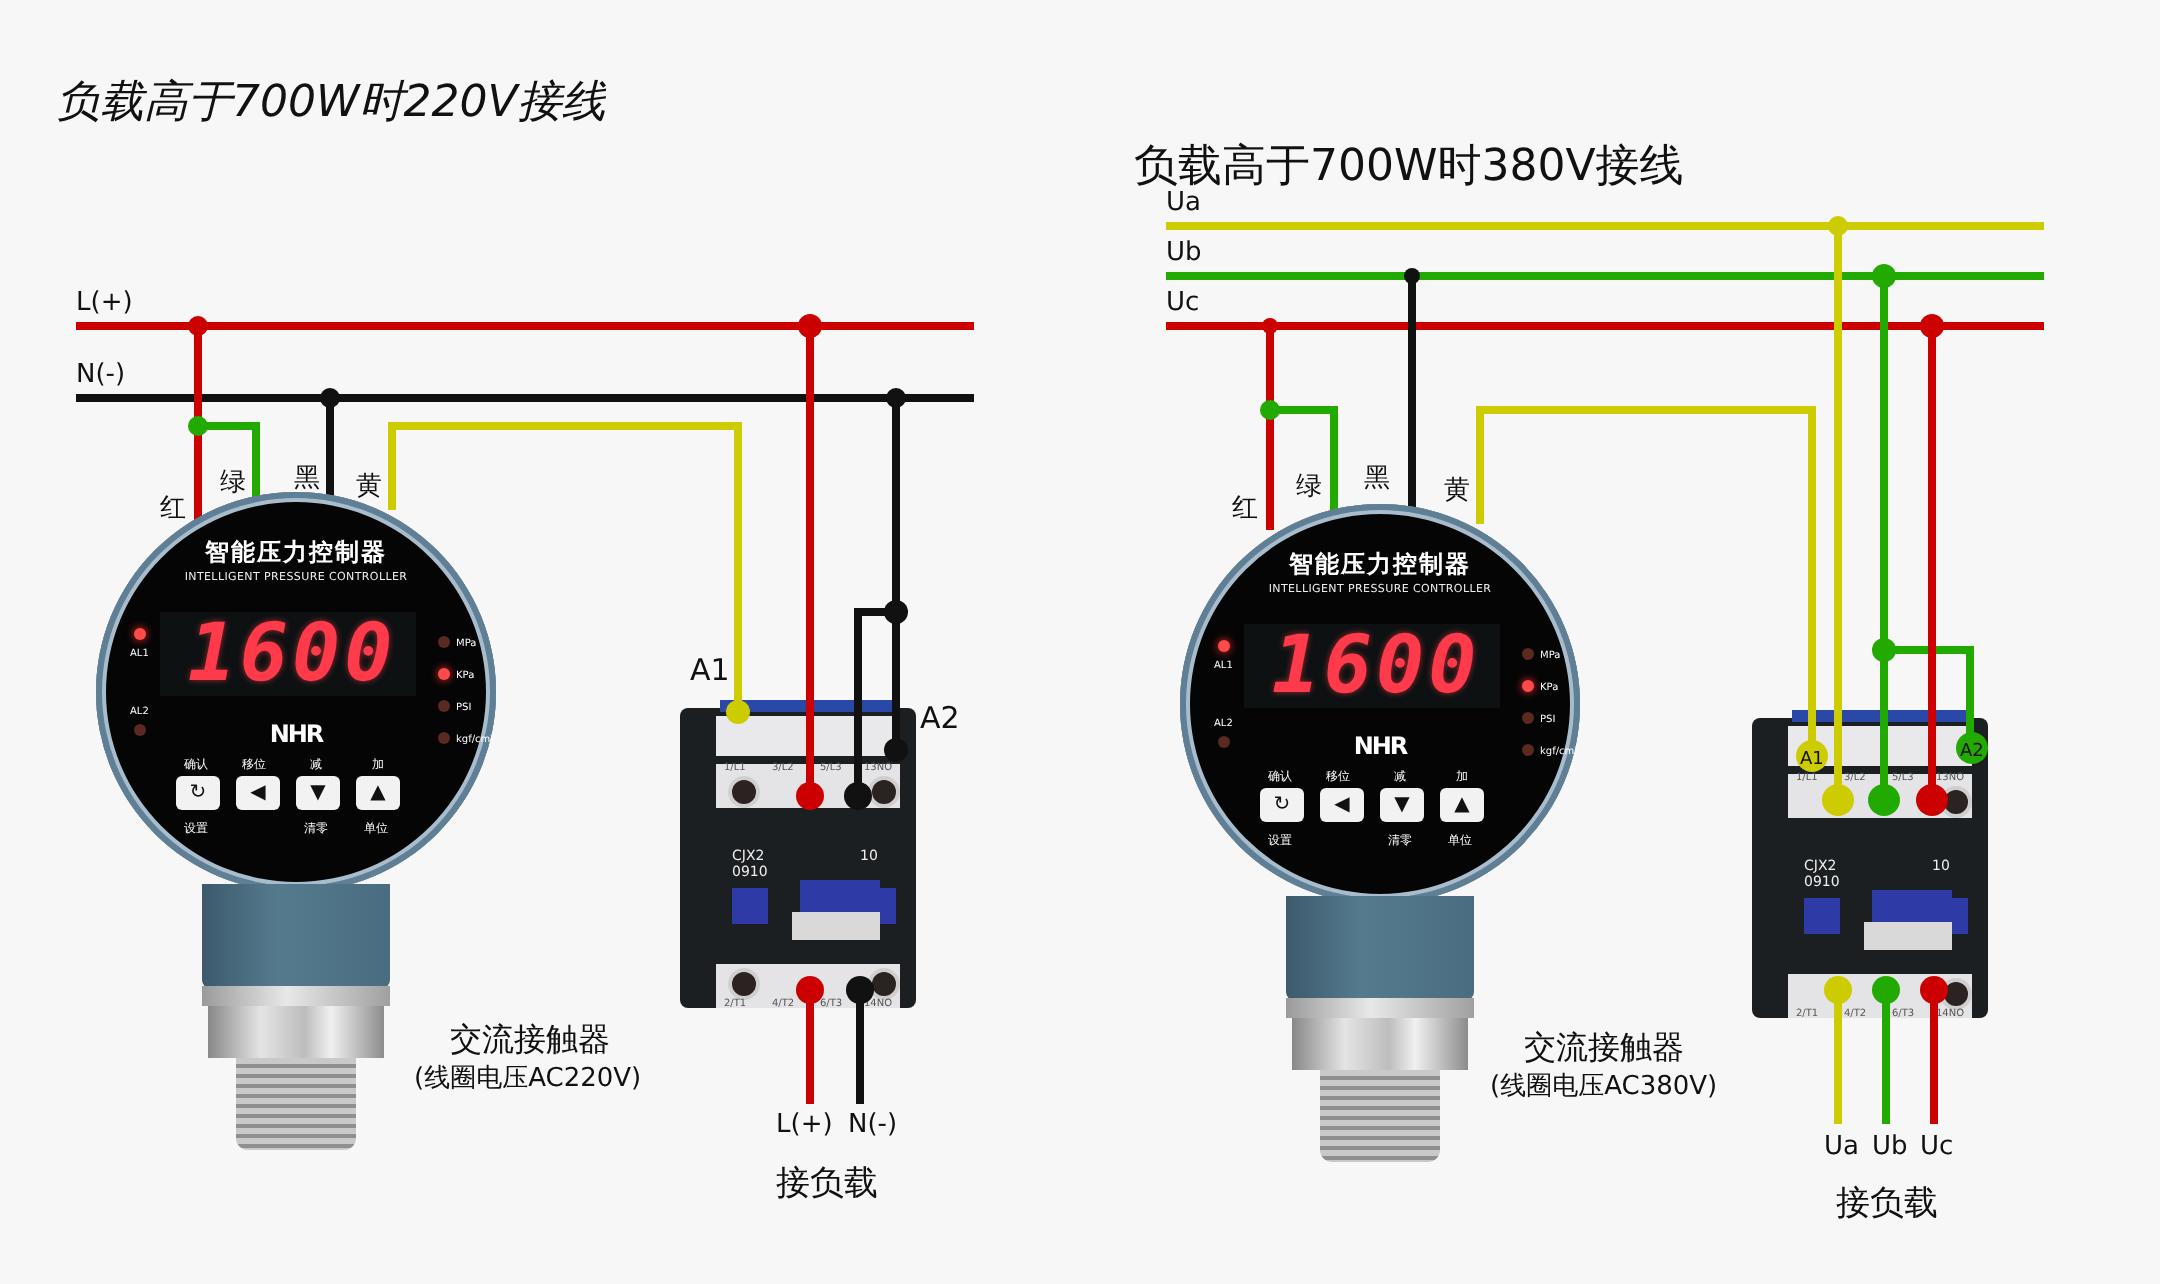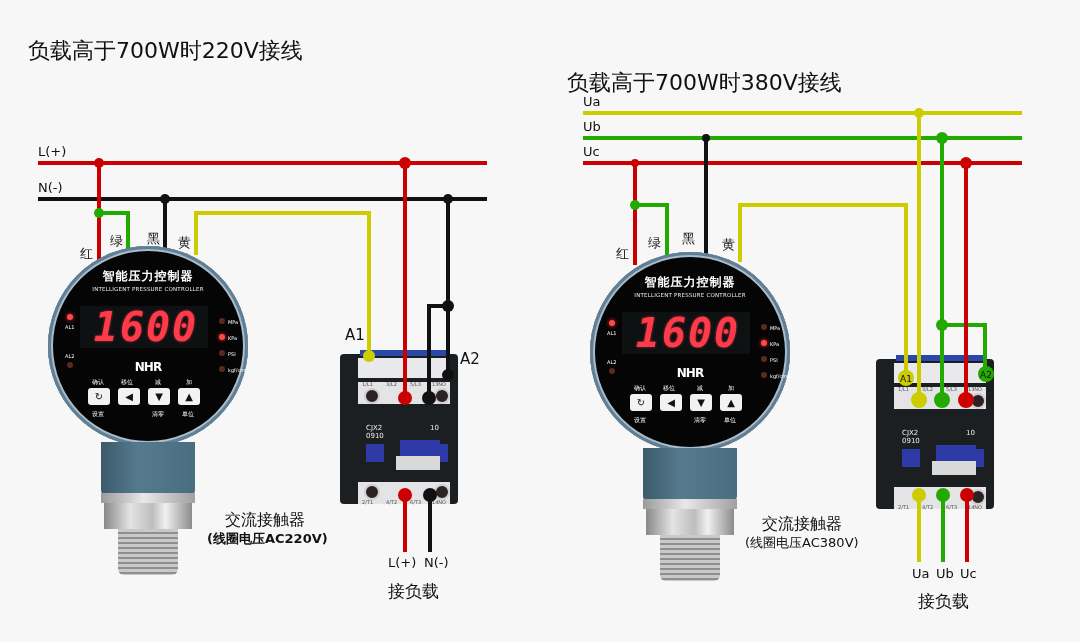--- a/index.html
+++ b/index.html
@@ -34,21 +34,21 @@
   .cont .term{position:absolute;width:16px;height:16px;border-radius:50%;background:#2b2222;border:2px solid #cfcfcf;box-sizing:border-box;}
   .cont .tl{position:absolute;font-size:5px;color:#555;white-space:nowrap;}
   .cont .model{position:absolute;color:#eee;font-size:7px;line-height:8px;}
   .cont .bluebox{position:absolute;width:18px;height:18px;background:#2e3aa6;}
   .cont .grey{position:absolute;left:66px;top:116px;width:44px;height:14px;background:#d9d9d9;}
   .cont .ten{position:absolute;color:#eee;font-size:7px;}
 </style>
 </head>
 <body>
 
-<div class="title" style="left:28px;">负载高于700W时220V接线</div>
+<div class="title" style="left:28px;font-style:italic;">负载高于700W时220V接线</div>
 <div class="title" style="left:567px;margin-top:32px;">负载高于700W时380V接线</div>
 
 <svg class="wires" width="1080" height="642">
 
   <line x1="38" y1="163" x2="487" y2="163" stroke="#cc0000" stroke-width="4"></line>
   <line x1="38" y1="199" x2="487" y2="199" stroke="#111" stroke-width="4"></line>
 
   <line x1="99" y1="163" x2="99" y2="265" stroke="#cc0000" stroke-width="4"></line>
   <circle cx="99" cy="163" r="5" fill="#cc0000"></circle>
 
@@ -112,21 +112,21 @@
 
 <div class="lbl" style="left:38px;top:144px;">L(+)</div>
 <div class="lbl" style="left:38px;top:180px;">N(-)</div>
 <div class="lbl" style="left:80px;top:245px;">红</div>
 <div class="lbl" style="left:110px;top:232px;">绿</div>
 <div class="lbl" style="left:147px;top:230px;">黑</div>
 <div class="lbl" style="left:178px;top:234px;">黄</div>
 <div class="big-lbl" style="left:345px;top:326px;">A1</div>
 <div class="big-lbl" style="left:460px;top:350px;">A2</div>
 <div class="big-lbl" style="left:225px;top:510px;font-size:16px;">交流接触器</div>
-<div class="lbl" style="left:207px;top:530px;font-size:13px;font-weight:bold;">(线圈电压AC220V)</div>
+<div class="lbl" style="left:207px;top:530px;font-size:13px;">(线圈电压AC220V)</div>
 <div class="lbl" style="left:388px;top:555px;">L(+)</div>
 <div class="lbl" style="left:424px;top:555px;">N(-)</div>
 <div class="big-lbl" style="left:388px;top:580px;font-size:17px;">接负载</div>
 
 <div class="lbl" style="left:583px;top:94px;">Ua</div>
 <div class="lbl" style="left:583px;top:119px;">Ub</div>
 <div class="lbl" style="left:583px;top:144px;">Uc</div>
 <div class="lbl" style="left:616px;top:245px;">红</div>
 <div class="lbl" style="left:648px;top:234px;">绿</div>
 <div class="lbl" style="left:682px;top:230px;">黑</div>

